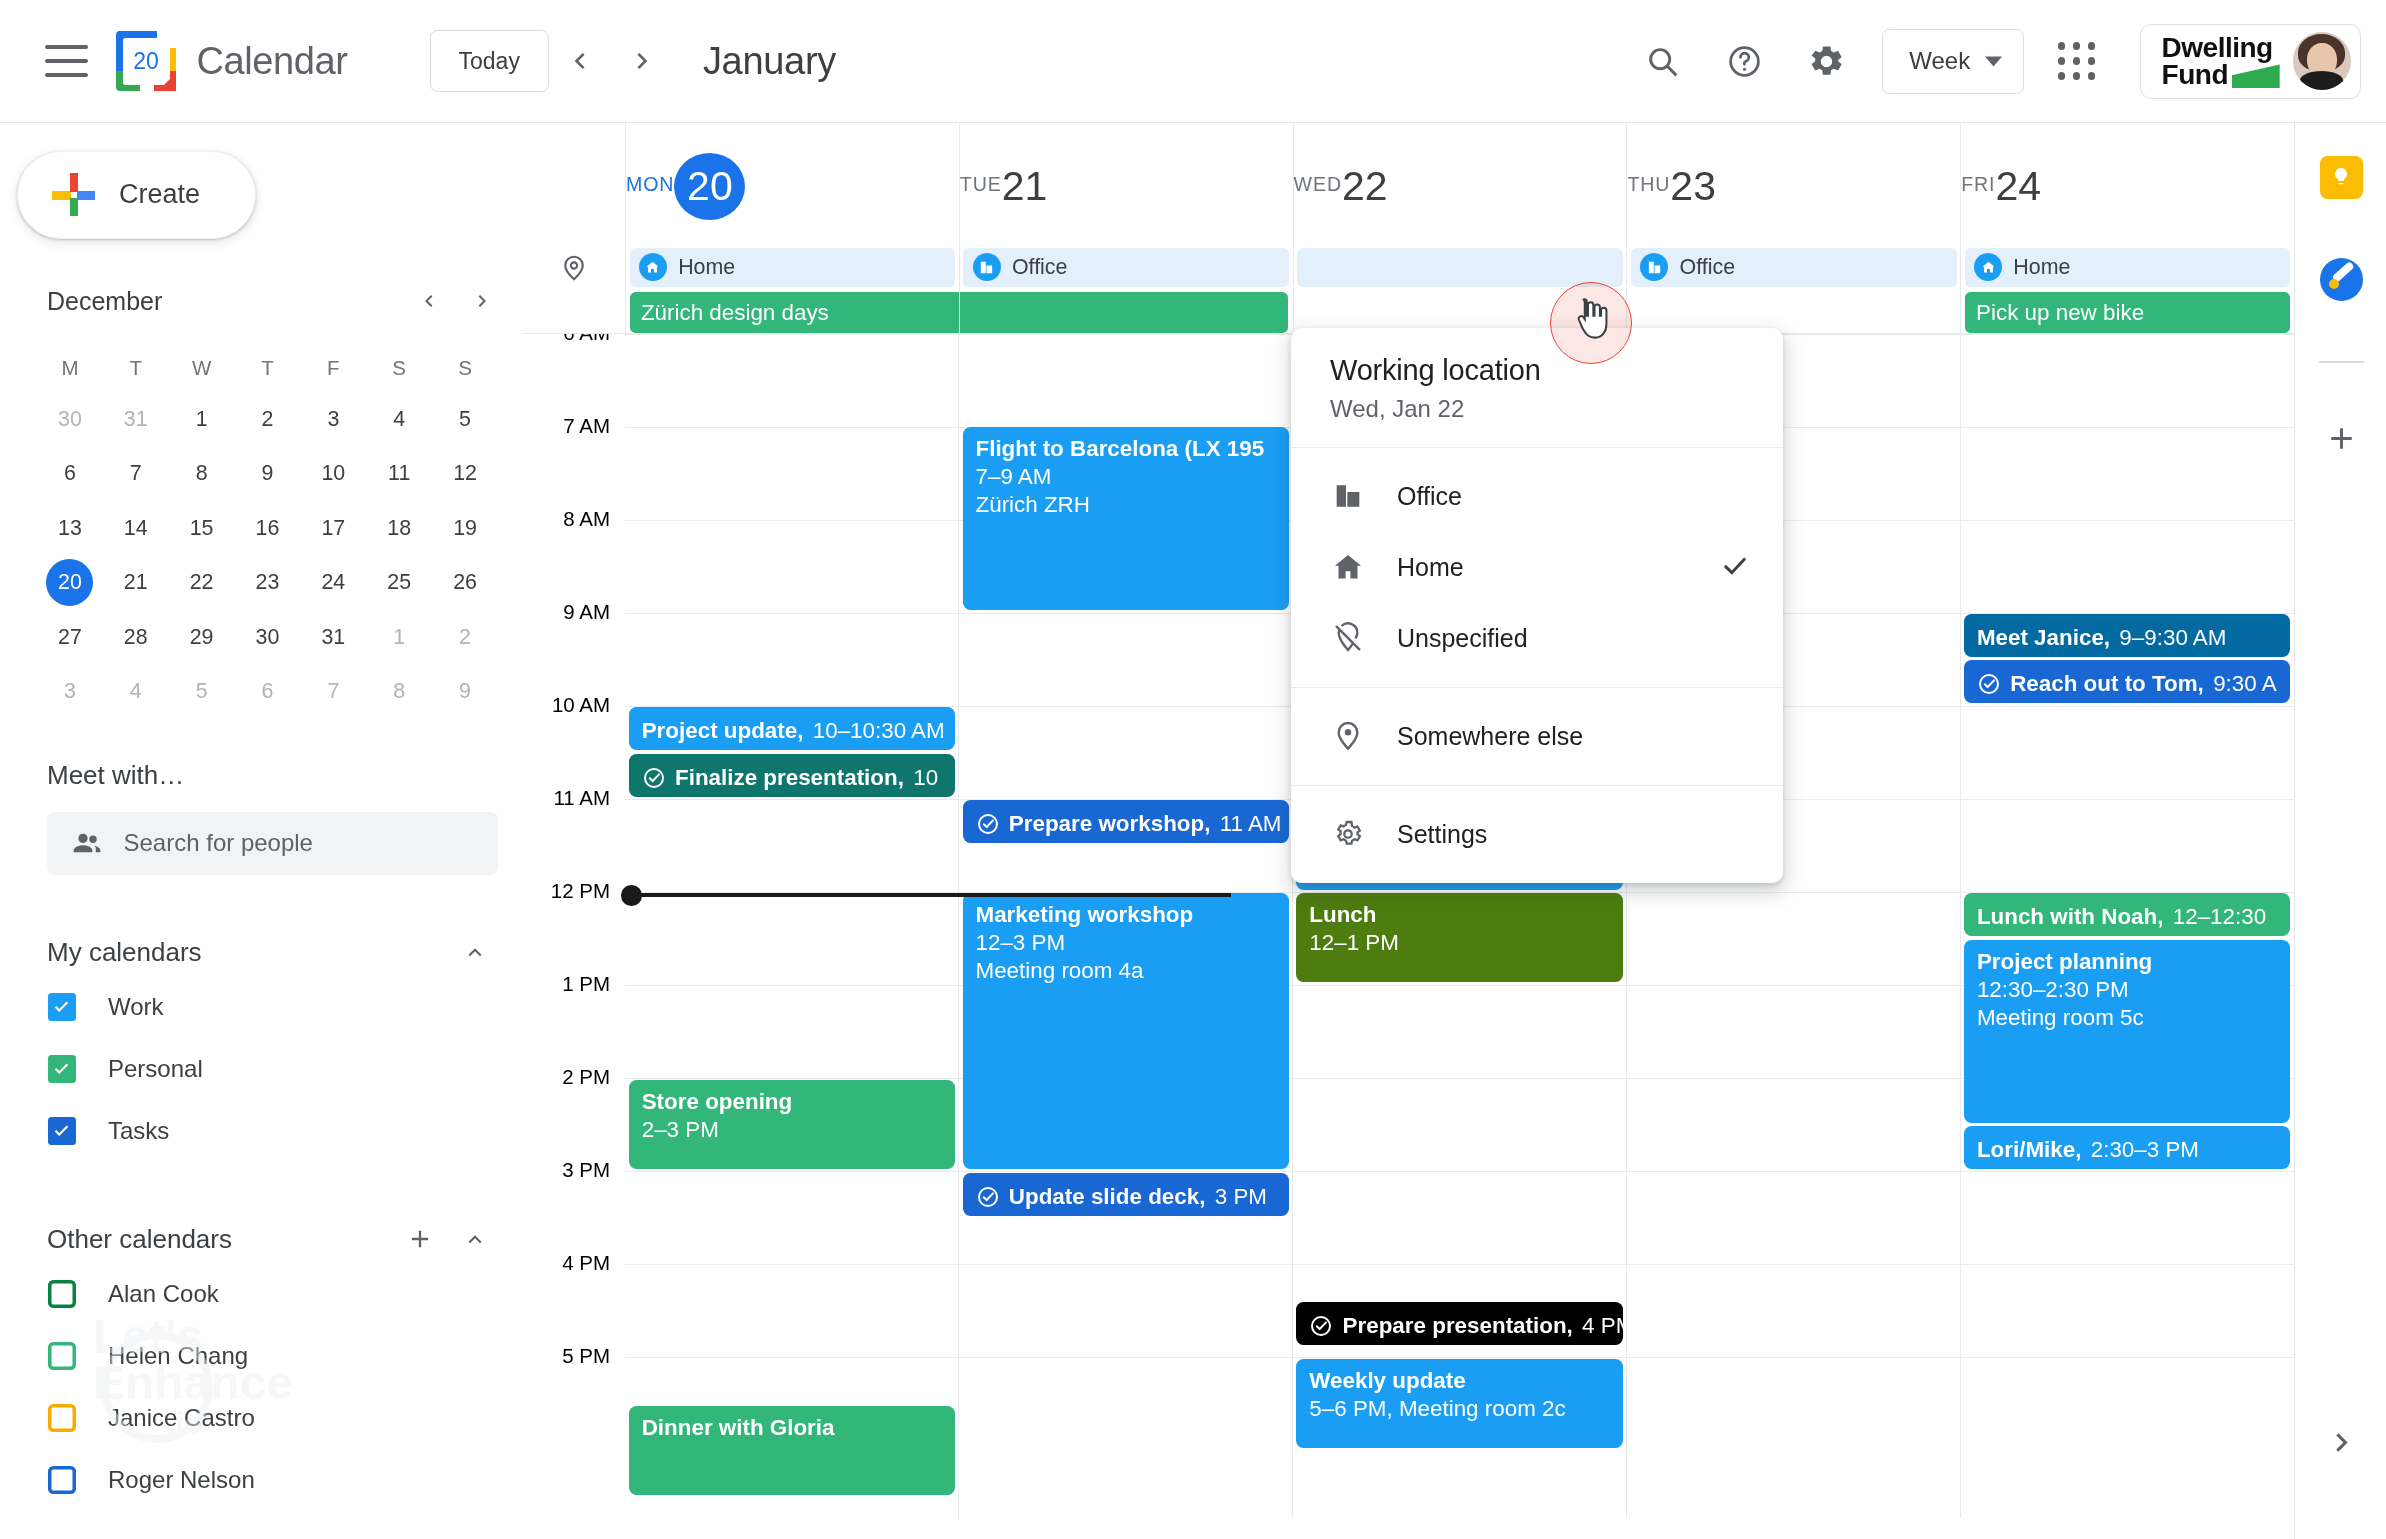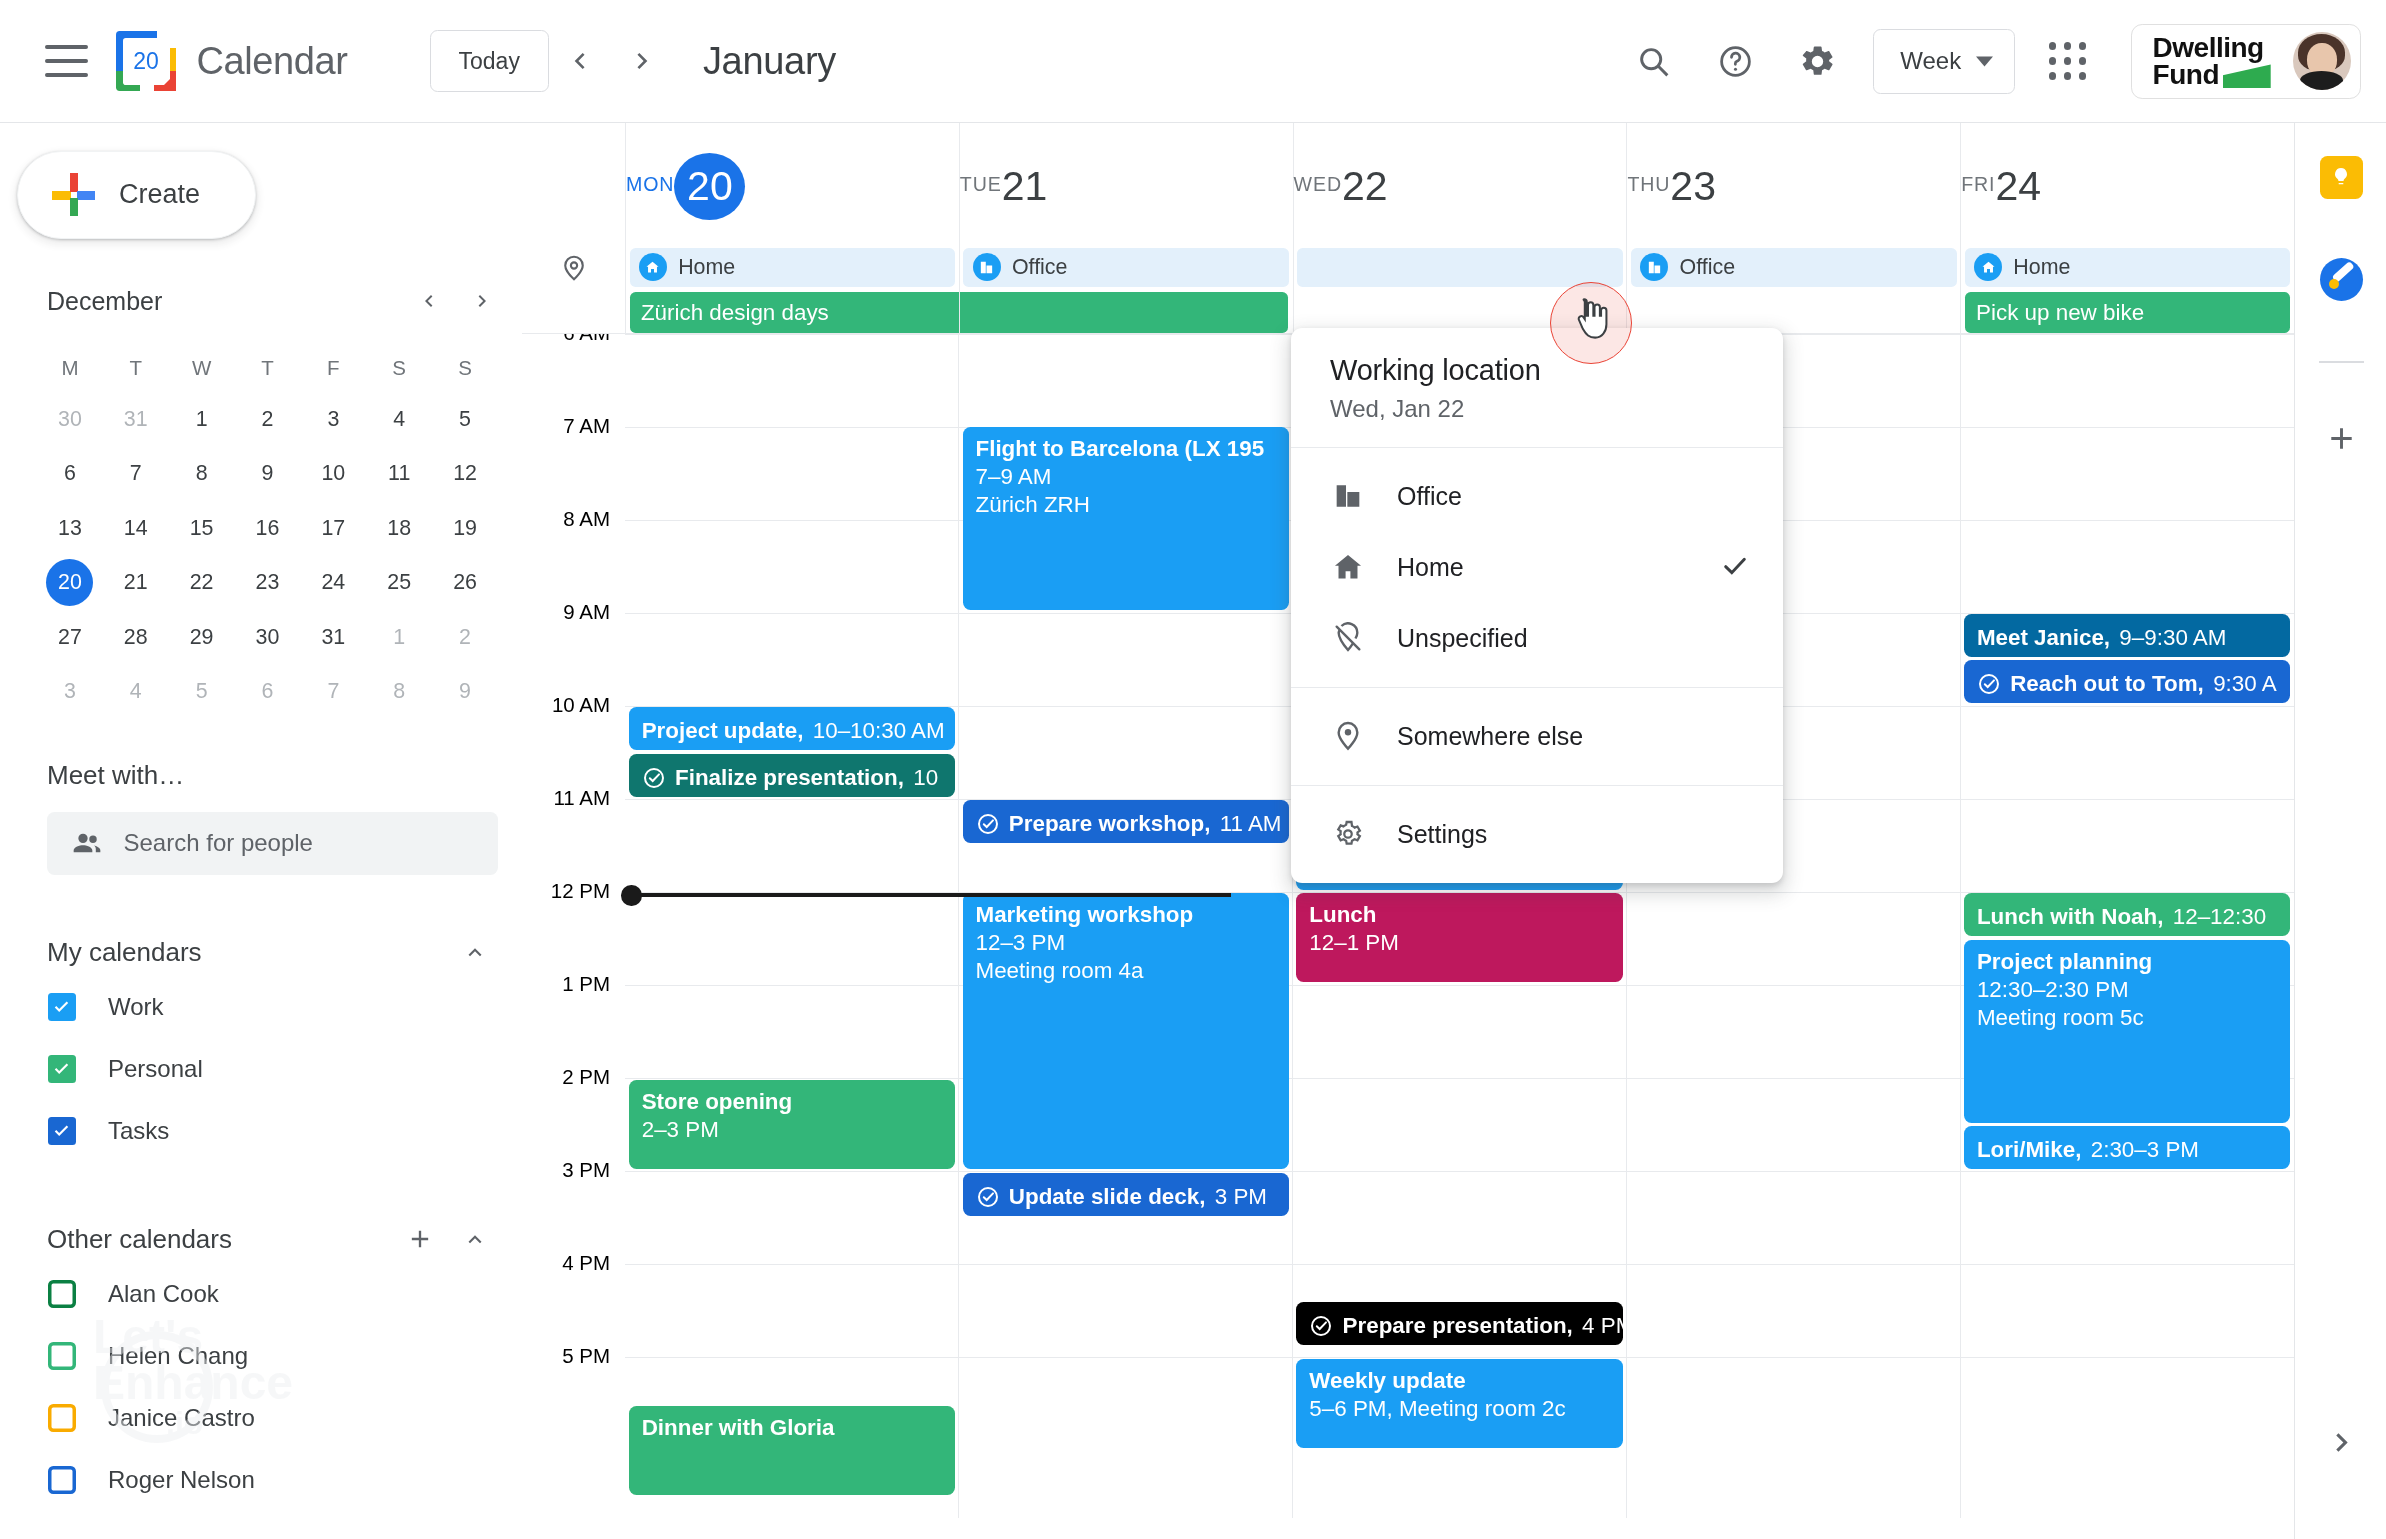--- a/index.html
+++ b/index.html
@@ -50,21 +50,21 @@
     justify-content:center; cursor:pointer; color:#5f6368; margin: 0 7.5px; background:none; border:none; }
   .week-select {
     height: 65px; padding: 0 20.5px 0 26px; border: 0.9px solid #dadce0; border-radius: 7.5px;
     background: #fff; font-size: 24px; color: #3c4043; display:flex; align-items:center;
     gap: 15px; cursor:pointer; margin: 0 12px 0 15px; font-family: inherit;
   }
   .apps-grid { display:grid; grid-template-columns: repeat(3, 7.5px); grid-template-rows: repeat(3, 7.5px);
     gap: 7.5px; }
   .apps-grid i { display:block; width:7.5px; height:7.5px; background:#5f6368; border-radius:50%; }
   .account-chip {
-    display:flex; align-items:center; gap: 22px; border:0.9px solid #e0e0e0; border-radius: 11.2px;
+    display:flex; align-items:center; gap: 13px; border:0.9px solid #e0e0e0; border-radius: 11.2px;
     padding: 7.5px 9.3px 7.5px 20.5px; margin-left: 22.4px; cursor:pointer;
   }
   .brandmark { display:flex; flex-direction:column; line-height: 0.98; font-weight: 700;
     font-size: 28px; color:#111; letter-spacing:-0.5px; position:relative; }
   .brandmark .bm2 { display:flex; align-items:flex-end; gap:3.7px; }
   .bm-house { width: 48px; height: 24px; background:#2eab4f; clip-path: polygon(0 100%, 0 45%, 100% 0, 100% 100%); }
   .avatar { width: 58px; height: 58px; border-radius:50%; overflow:hidden; background:#d9c8bd; position:relative; flex:0 0 58px;}
   .avatar .hair { position:absolute; left:5.6px; top:1.9px; width:47px; height:37px; background:#4a332a; border-radius:50% 50% 42% 42%; }
   .avatar .face { position:absolute; left:14px; top:11.2px; width:30px; height:34px; background:#e8c6ac; border-radius:48%; }
   .avatar .body { position:absolute; left:7.5px; bottom:0; width:43px; height:18.6px; background:#1d1d1d; border-radius:50% 50% 0 0; }
@@ -664,21 +664,21 @@
           </div>
           <div class="ev compact" style="top: 839px; height: 43px; left: calc(20% + 3.7px); width: calc(20% - 7.5px); background: rgb(25, 103, 210);">
             <span class="taskicon"><svg viewBox="0 0 24 24" fill="none" stroke="#fff" stroke-width="2">
                 <circle cx="12" cy="12" r="9"></circle>
                 <path d="M7.8 12.2 10.7 15 17 8.4" stroke-linecap="round"></path>
               </svg></span>
             <span class="t1">Update slide deck,</span>
             <span class="t2">3 PM</span>
           </div>
           <div class="ev" style="top: 443px; height: 113px; left: calc(40% + 3.7px); width: calc(20% - 7.5px); background: rgb(26, 158, 244);"></div>
-          <div class="ev" style="top: 559px; height: 89px; left: calc(40% + 3.7px); width: calc(20% - 7.5px); background: #be185d;">
+          <div class="ev" style="top: 559px; height: 89px; left: calc(40% + 3.7px); width: calc(20% - 7.5px); background: #4d7c0f;">
             <div class="t1">Lunch</div>
             <div class="t2">12–1 PM</div>
           </div>
           <div class="ev compact" style="top: 968px; height: 43px; left: calc(40% + 3.7px); width: calc(20% - 7.5px); background: #000000;">
             <span class="taskicon"><svg viewBox="0 0 24 24" fill="none" stroke="#fff" stroke-width="2">
                 <circle cx="12" cy="12" r="9"></circle>
                 <path d="M7.8 12.2 10.7 15 17 8.4" stroke-linecap="round"></path>
               </svg></span>
             <span class="t1">Prepare presentation,</span>
             <span class="t2">4 PM</span>

